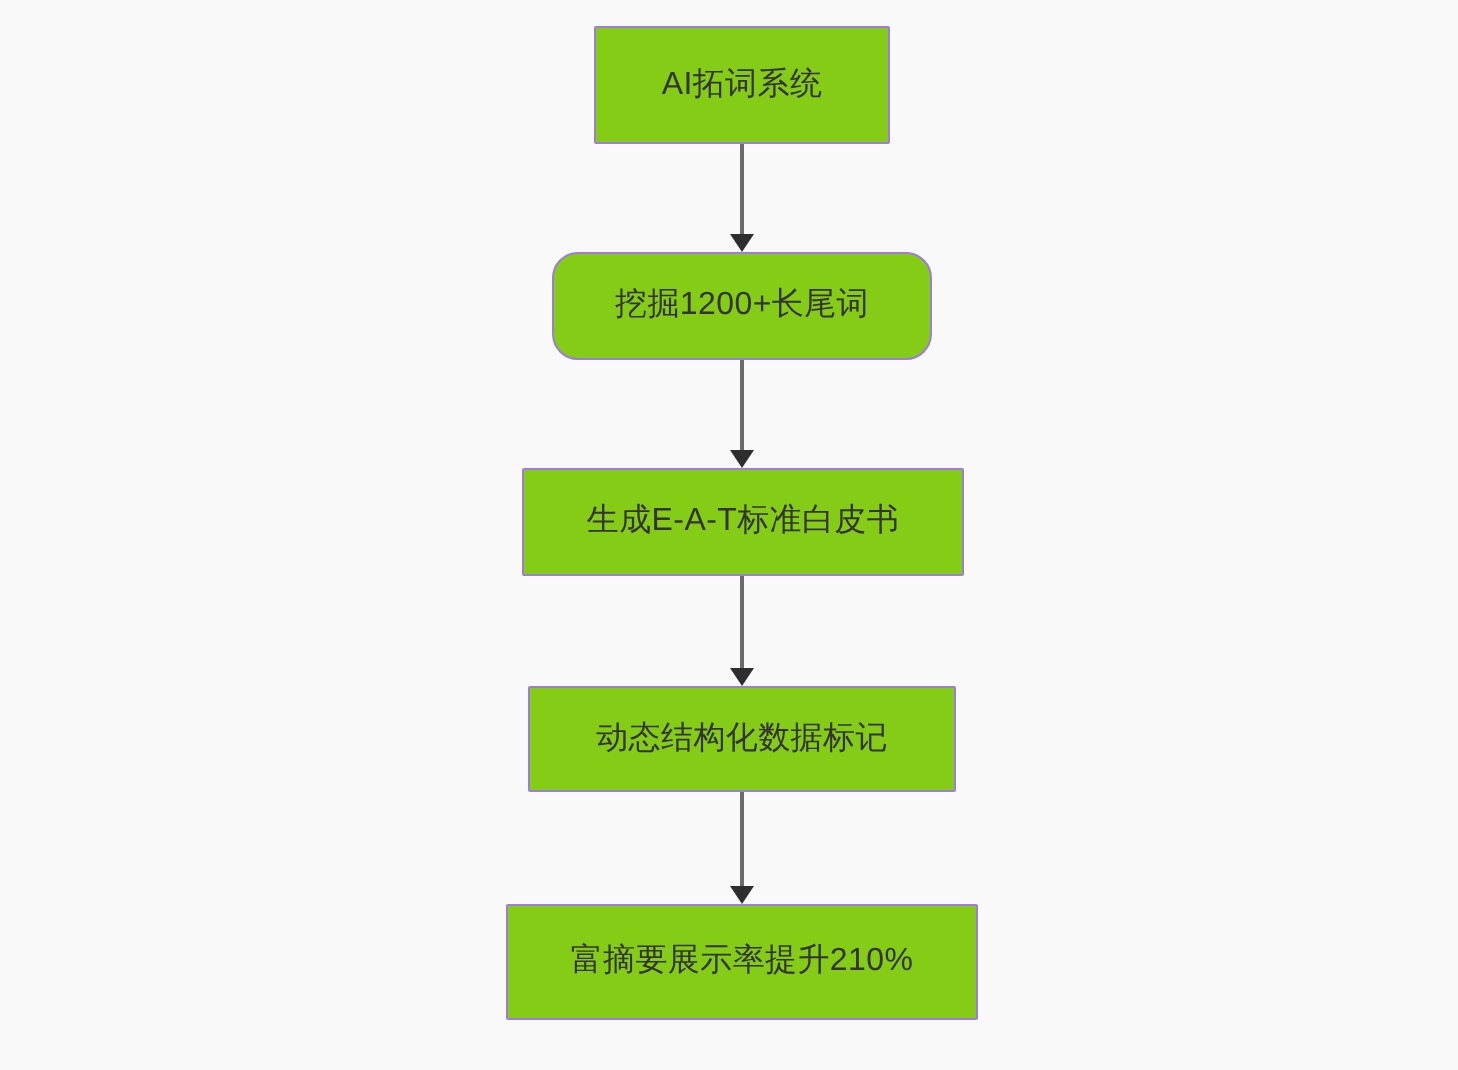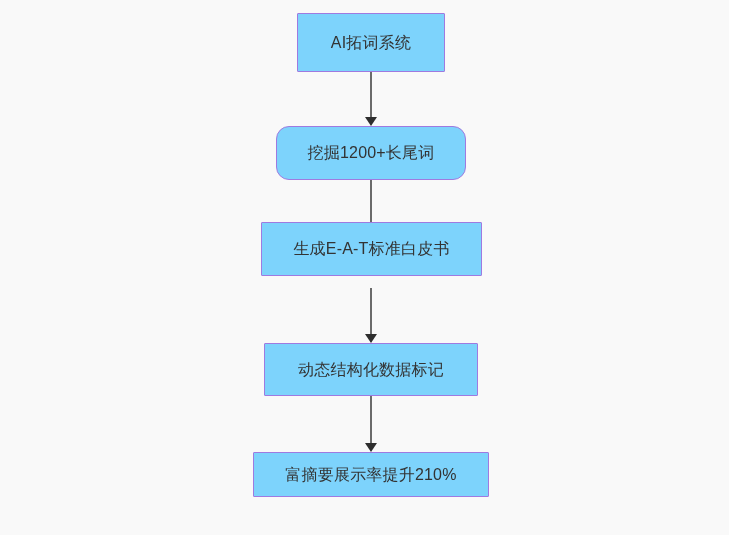--- a/index.html
+++ b/index.html
@@ -14,21 +14,21 @@
     overflow: hidden;
   }
   #flowchart {
     position: relative;
     width: 729px;
     height: 535px;
   }
   .node {
     position: absolute;
     box-sizing: border-box;
-    background: #7dd3fc;
+    background: #84cc16;
     border: 1.6px solid #9f7ae0;
     border-radius: 1px;
     display: flex;
     align-items: center;
     justify-content: center;
     color: #333333;
     font-size: 16px;
     line-height: 1.2;
     letter-spacing: 0.2px;
     white-space: nowrap;
@@ -85,25 +85,25 @@
   </div>
 
   <div class="node" style="left:297px; top:13px; width:148px; height:59px;">
     <span class="node-label">AI拓词系统</span>
   </div>
 
   <div class="node" style="left:276px; top:126px; width:190px; height:54px;border-radius:13px;">
     <span class="node-label">挖掘1200+长尾词</span>
   </div>
 
-  <div class="node" style="left:261px; top:222px; width:221px; height:54px;">
+  <div class="node" style="left:261px; top:234px; width:221px; height:54px;">
     <span class="node-label">生成E-A-T标准白皮书</span>
   </div>
 
   <div class="node" style="left:264px; top:343px; width:214px; height:53px;">
     <span class="node-label">动态结构化数据标记</span>
   </div>
 
-  <div class="node" style="left:253px; top:452px; width:236px; height:45px;justify-content:center;">
+  <div class="node" style="left:253px; top:452px; width:236px; height:58px;justify-content:center;">
     <span class="node-label">富摘要展示率提升210%</span>
   </div>
 
 </div>
 
 </body></html>

